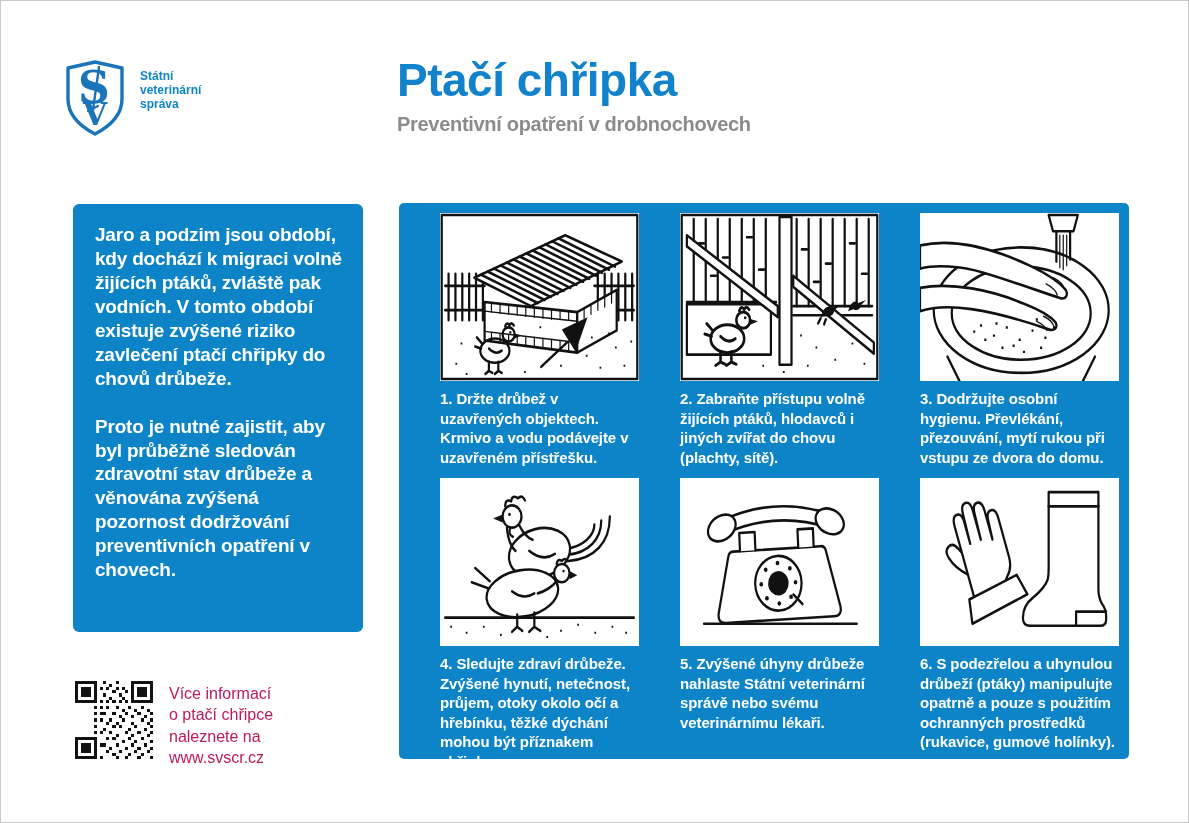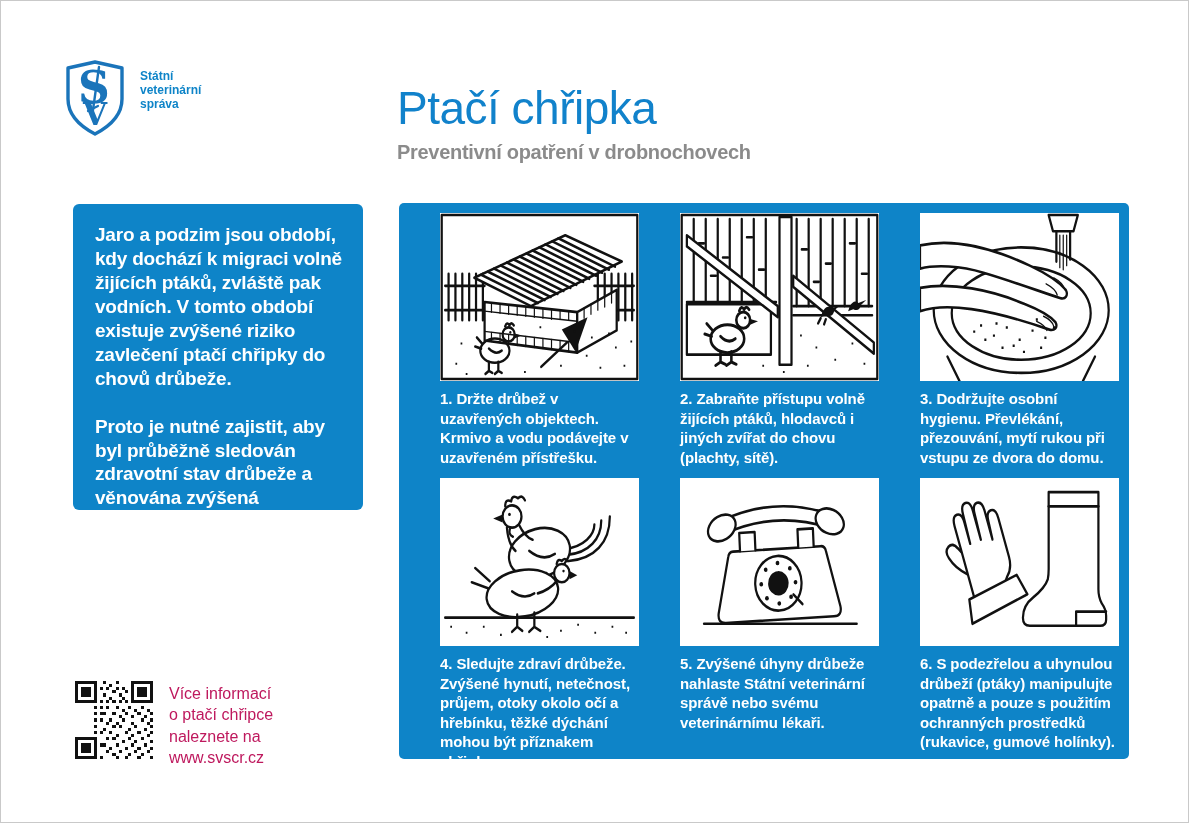--- a/index.html
+++ b/index.html
@@ -11,28 +11,28 @@
   }
   
   .logo { position:absolute; left:62px; top:58px; display:flex; align-items:flex-start; }
   .logo svg { display:block; }
   .logo-text {
     margin-left:13px; margin-top:10px;
     color:var(--blue,#0e84c8); font-weight:700; font-size:12px; line-height:1.18;
   }
   .titles { position:absolute; left:396px; top:52px; width:740px; }
   .title {
-    color:var(--title-blue,#1182cb); font-size:46px; font-weight:400; letter-spacing:-0.5px;margin-top:28px;
+    color:var(--title-blue,#1182cb); font-size:46px; font-weight:700; letter-spacing:-0.5px;
   }
   .subtitle {
     margin-top:6px; color:var(--gray,#8b8b8b); font-size:20px; font-weight:700; letter-spacing:-0.3px;
   }
   
   .intro-box {
-    position:absolute; left:72px; top:203px; width:290px; height:306px;
+    position:absolute; left:72px; top:203px; width:290px; height:428px;
     background:var(--blue,#0e84c8); border-radius:6px;
     padding:19px 14px 0 22px;
     color:#fff; font-weight:700; font-size:19px; line-height:1.26; letter-spacing:-0.2px;
   }
   .intro-box p + p { margin-top:24px; }
   .qr-row { position:absolute; left:74px; top:680px; display:flex; align-items:flex-start; }
   .qr-row svg { display:block; }
   .qr-caption {
     margin-left:16px; margin-top:2px; color:#be185d; font-size:16px; line-height:1.34;
   }

